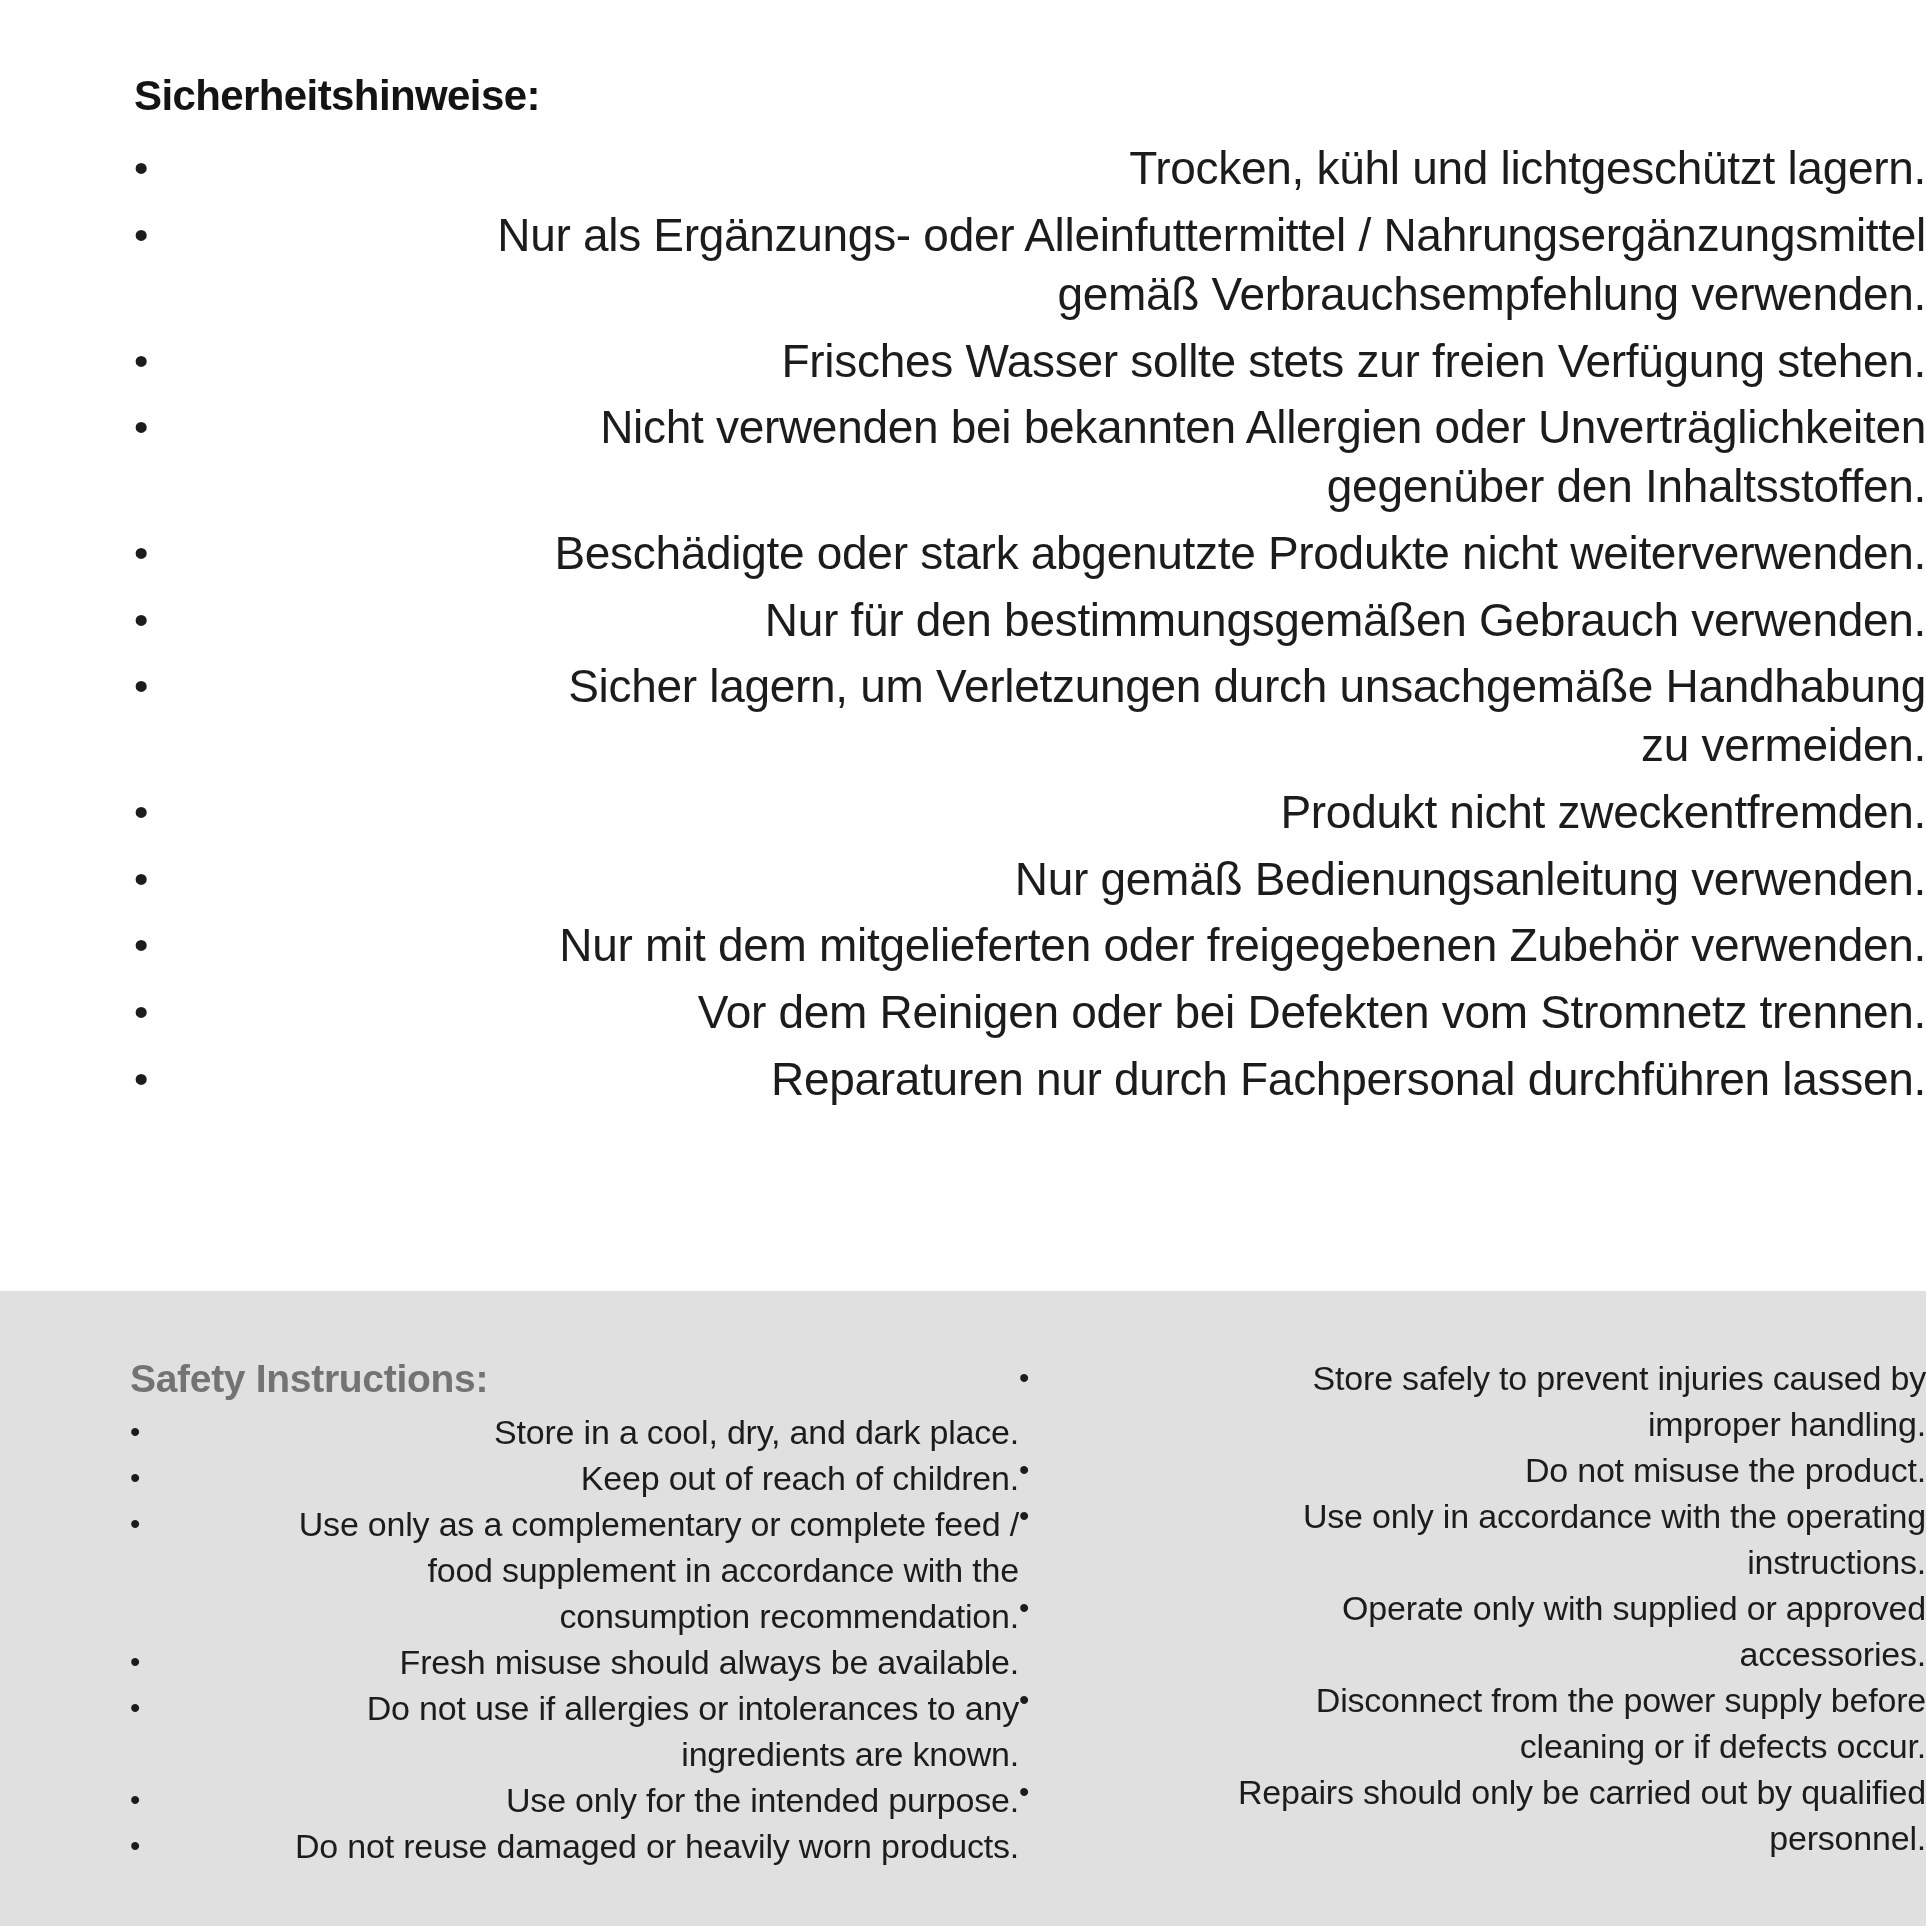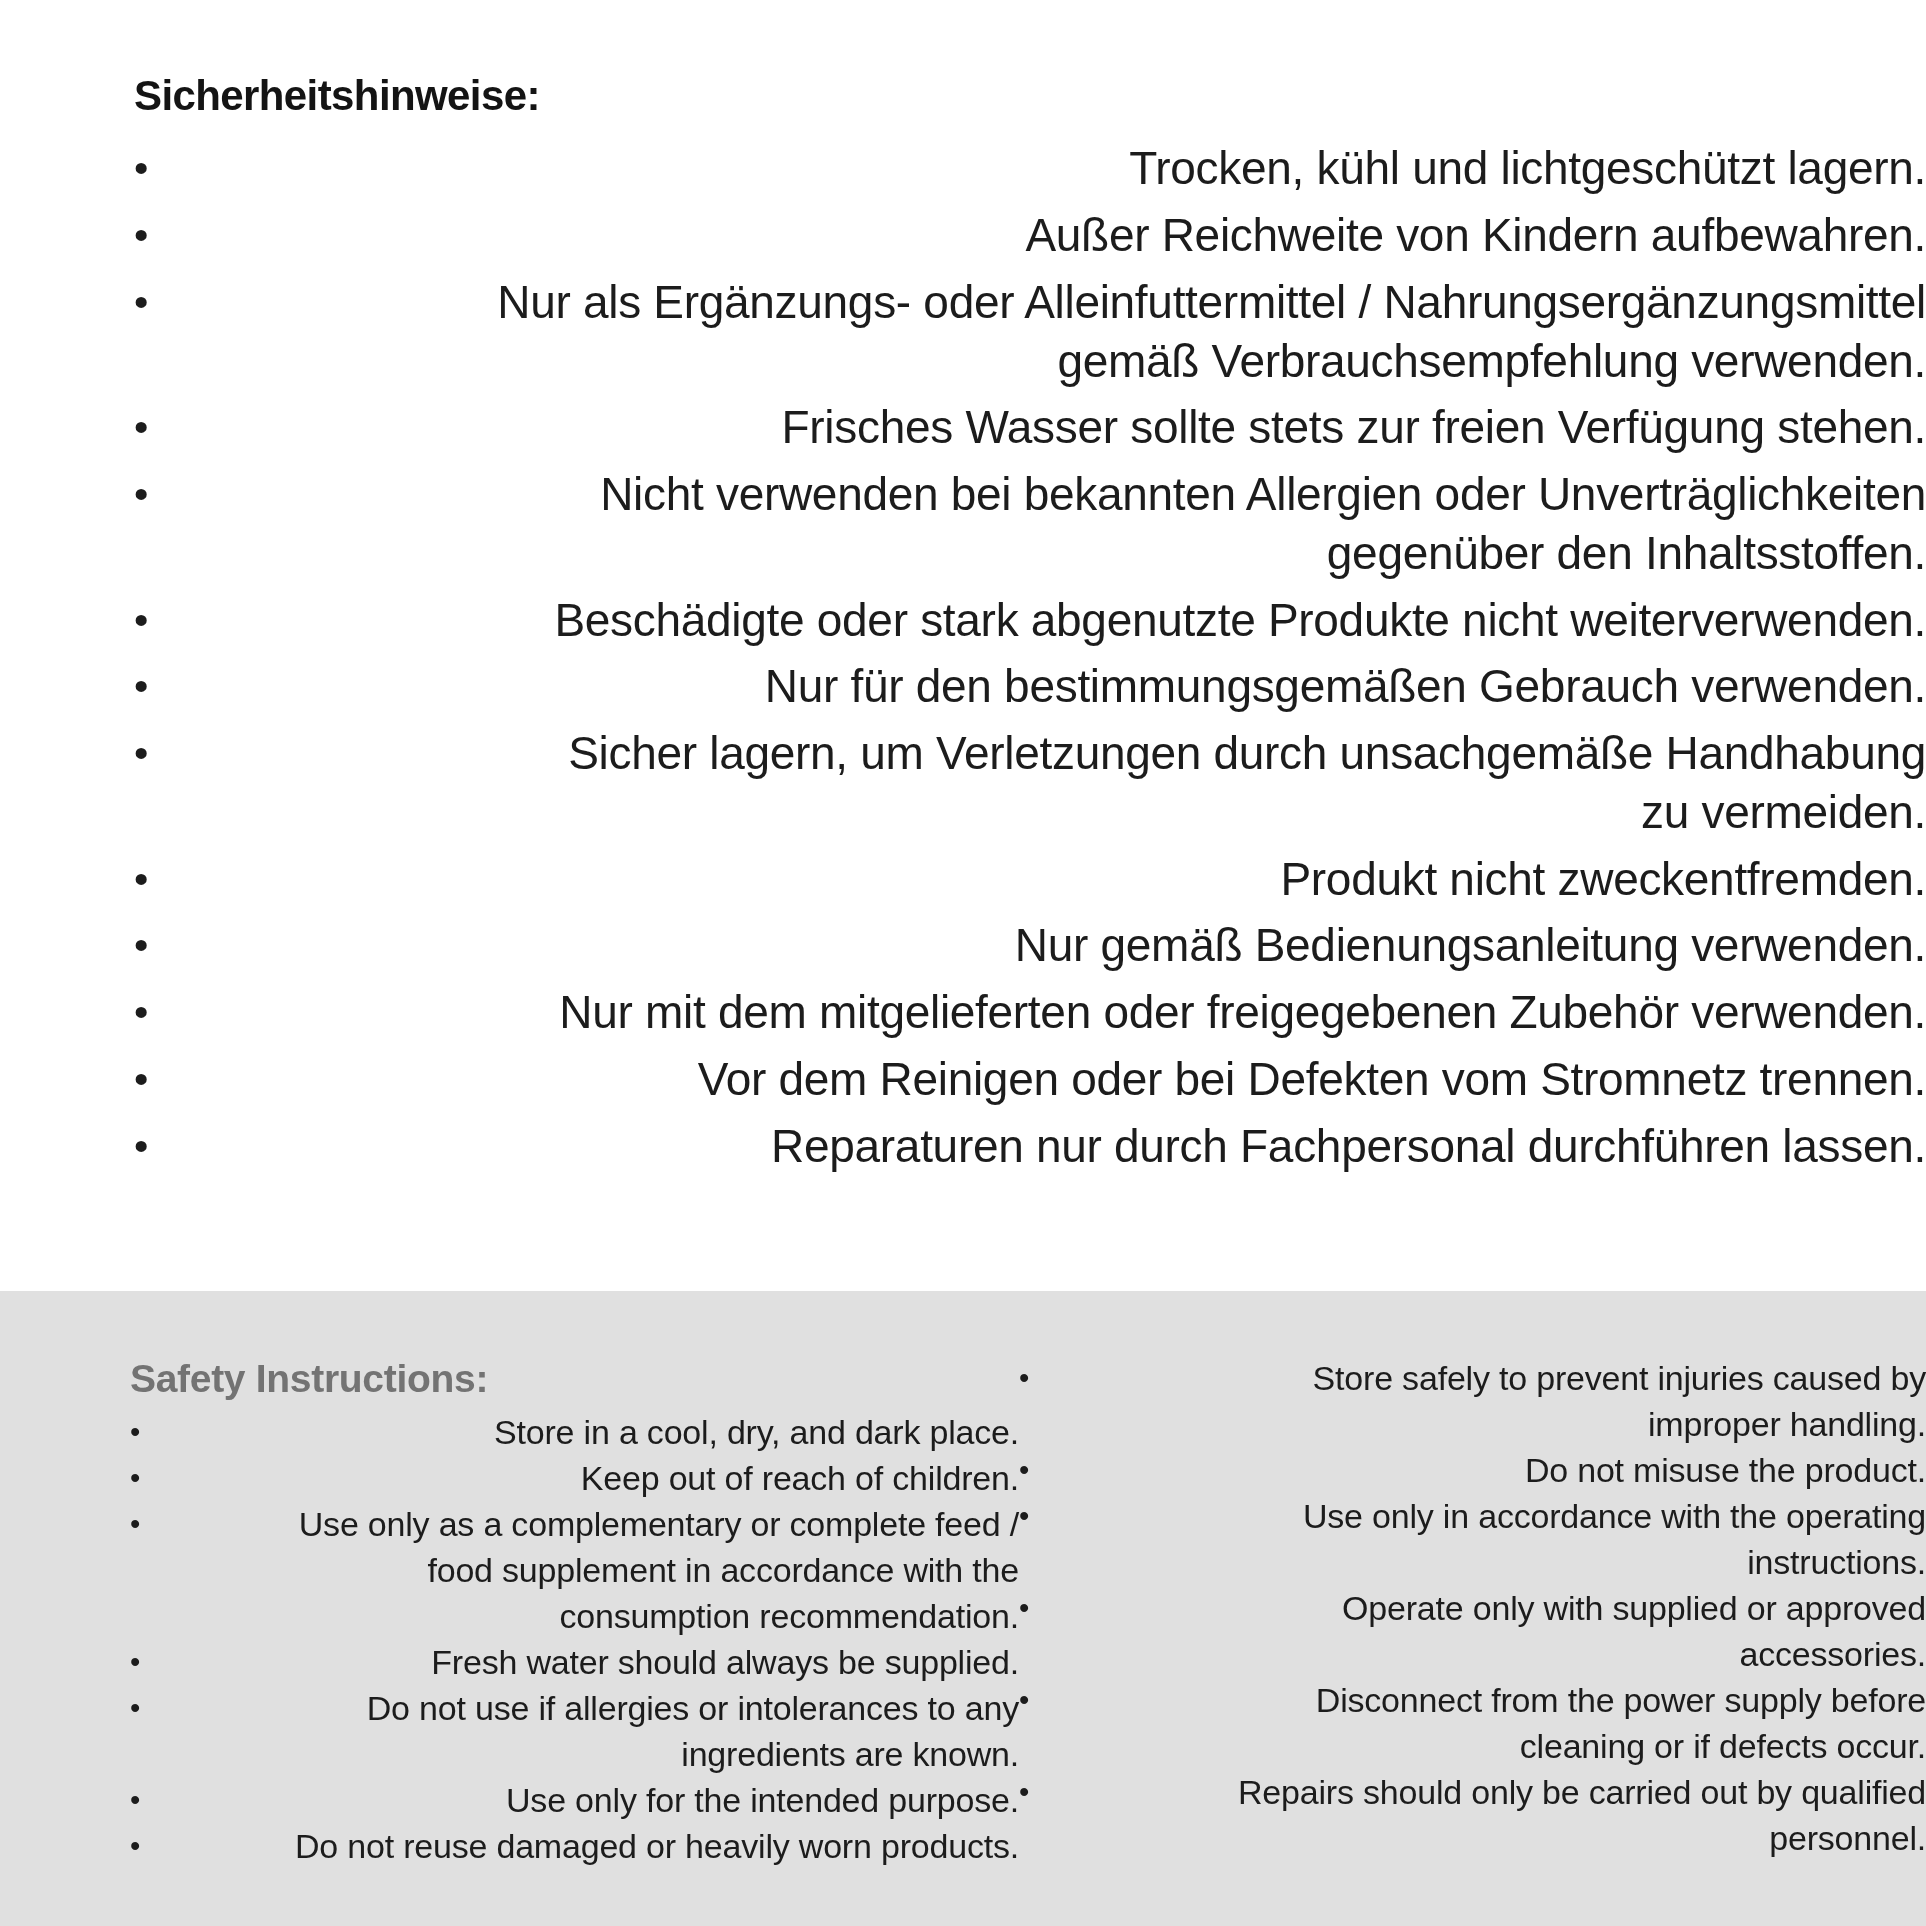--- a/index.html
+++ b/index.html
@@ -116,21 +116,20 @@
 </style>
 </head>
 <body>
 
 <div class="page">
 
   <section class="german-section">
     <h1 class="german-title">Sicherheitshinweise:</h1>
     <ul class="bullet-list german-list">
         <li>Trocken, kühl und lichtgeschützt lagern.</li>
-        <li>Außer Reichweite von Kindern aufbewahren.</li>
         <li>Nur als Ergänzungs- oder Alleinfuttermittel / Nahrungsergänzungsmittel
 gemäß Verbrauchsempfehlung verwenden.</li>
         <li>Frisches Wasser sollte stets zur freien Verfügung stehen.</li>
         <li>Nicht verwenden bei bekannten Allergien oder Unverträglichkeiten
 gegenüber den Inhaltsstoffen.</li>
         <li>Beschädigte oder stark abgenutzte Produkte nicht weiterverwenden.</li>
         <li>Nur für den bestimmungsgemäßen Gebrauch verwenden.</li>
         <li>Sicher lagern, um Verletzungen durch unsachgemäße Handhabung
 zu vermeiden.</li>
         <li>Produkt nicht zweckentfremden.</li>
@@ -144,21 +143,21 @@
   <section class="english-section">
     <div class="columns">
       <div class="col-left">
         <h2 class="english-title">Safety Instructions:</h2>
         <ul class="bullet-list english-list english-list-left">
             <li>Store in a cool, dry, and dark place.</li>
             <li>Keep out of reach of children.</li>
             <li>Use only as a complementary or complete feed /
 food supplement in accordance with the
 consumption recommendation.</li>
-            <li>Fresh water should always be supplied.</li>
+            <li>Fresh misuse should always be available.</li>
             <li>Do not use if allergies or intolerances to any
 ingredients are known.</li>
             <li>Use only for the intended purpose.</li>
             <li>Do not reuse damaged or heavily worn products.</li>
           </ul>
       </div>
       <div class="col-right">
         <ul class="bullet-list english-list english-list-right">
             <li>Store safely to prevent injuries caused by
 improper handling.</li>

